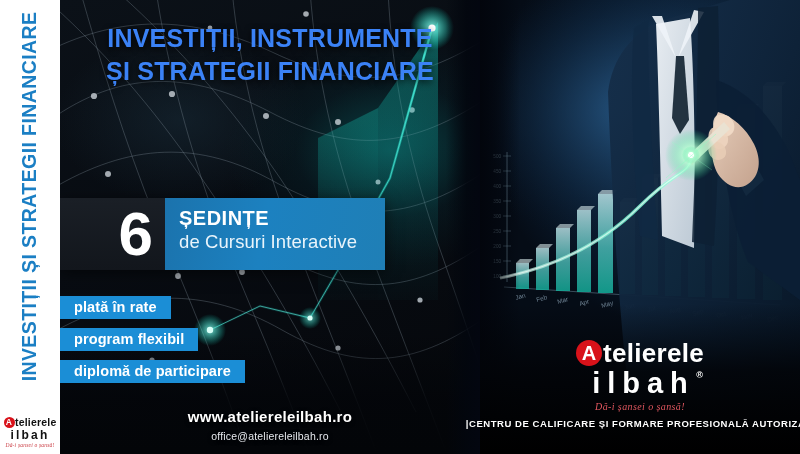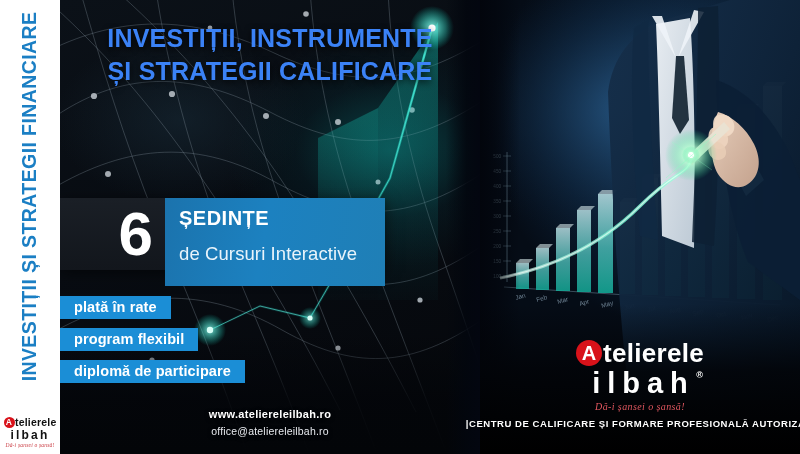--- a/index.html
+++ b/index.html
@@ -137,32 +137,32 @@
     position:absolute;
     right:12px; top:50%;
     transform:translateY(-50%);
     color:#ffffff;
     font-size:62px;
     font-weight:bold;
     line-height:1;
     font-family:"Liberation Sans", sans-serif;
   }
   #badge-txt {
-    flex:1; height:88px;
+    flex:1; height:72px;
     background:linear-gradient(100deg,#1b73ad 0%, #1c81c0 45%, #1f7fb6 100%);
     padding:9px 10px 0 14px;
     position:relative;
   }
   #badge-line1 {
     color:#ffffff; font-size:20px; font-weight:bold;
     letter-spacing:0.5px; line-height:1.1;
   }
   #badge-line2 {
     color:#e9f4fb; font-size:18.5px; font-weight:normal;
-    line-height:1.15; margin-top:14px; letter-spacing:0.1px;
+    line-height:1.15; margin-top:2px; letter-spacing:0.1px;
   }
 
   
   #tags {
     position:absolute;
     left:60px; top:296px;
     z-index:28;
   }
   .tag {
     height:23px;
@@ -181,21 +181,21 @@
 
   
   #contact {
     position:absolute;
     left:60px; top:408px;
     width:420px;
     text-align:center;
     z-index:28;
   }
   #contact-www {
-    color:#ffffff; font-size:11px; font-weight:bold;
+    color:#ffffff; font-size:15px; font-weight:bold;
     letter-spacing:0.3px; line-height:1.25;
     text-shadow:0 1px 4px rgba(0,0,0,0.8);
   }
   #contact-mail {
     color:#e6e9ee; font-size:10.5px; font-weight:normal;
     letter-spacing:0.2px; line-height:1.35; margin-top:2px;
     text-shadow:0 1px 4px rgba(0,0,0,0.8);
   }
 
   
@@ -535,21 +535,21 @@
         <span class="logo-a-mark">A</span>
           <span>telierele</span>
       </div>
       <div class="logo-row2">ilbah</div>
       <div class="logo-row3">Dă-i șansei o șansă!</div>
     </div>
   </div>
 
   <div id="title-block">
     <div class="tline">INVESTIȚII, INSTRUMENTE</div>
-    <div class="tline">ȘI STRATEGII CALIFICARE</div>
+    <div class="tline">ȘI STRATEGII FINANCIARE</div>
   </div>
 
   <div id="badge">
     <div id="badge-num">
       <span>6</span>
     </div>
     <div id="badge-txt">
       <div id="badge-line1">ȘEDINȚE</div>
       <div id="badge-line2">de Cursuri Interactive</div>
     </div>

